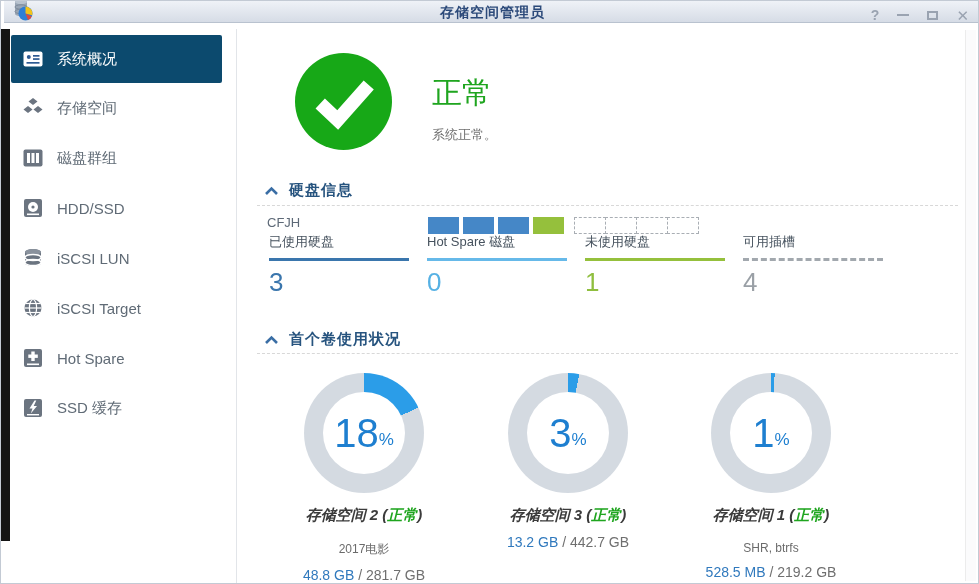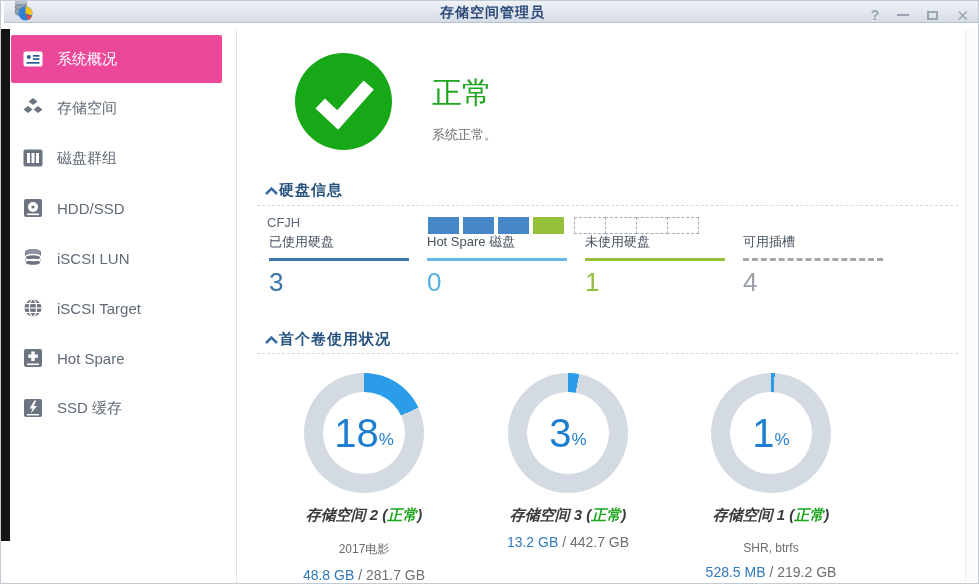--- a/index.html
+++ b/index.html
@@ -26,35 +26,35 @@
 
   
   .sidebar { position:absolute; left:0; top:28px; width:236px; bottom:0;
              background:#fff; border-right:1px solid #e2e5e9; padding-top:6px; }
   .left-strip { position:absolute; left:0; top:28px; width:9px; height:512px;
                 background:#141414; z-index:5; }
   .side-item { height:50px; display:flex; align-items:center; padding-left:20px;
                color:#606b76; font-size:15px; cursor:pointer; }
   .side-item .ic { width:24px; height:24px; display:flex; align-items:center;
                    justify-content:center; margin-right:12px; flex:0 0 24px; }
-  .side-item.selected { background:#ec4899; color:#fff; border-radius:2px;
+  .side-item.selected { background:#0c4a6e; color:#fff; border-radius:2px;
                         margin:0 14px 0 10px; padding-left:10px; height:48px; }
 
   
   .main { position:absolute; left:237px; top:28px; right:0; bottom:0; background:#fff; }
   .scroll-track { position:absolute; right:2px; top:1px; bottom:2px; width:11px;
                   background:#fbfbfc; border-left:1px solid #ececec; }
 
   .status-icon { position:absolute; left:57px; top:24px; width:97px; height:97px; }
   .status-text { position:absolute; left:194px; top:44px; }
   .status-headline { font-size:30px; color:#1fa51f; font-weight:400; }
   .status-desc { margin-top:12px; font-size:13px; color:#6f6f6f; }
 
   .sec-header { position:absolute; left:26px; display:flex; align-items:center;
-                cursor:pointer; }
+                gap:10px; cursor:pointer; }
   .sec-header .chev { display:flex; }
   .sec-title { font-size:15px; font-weight:bold; color:#27547f; letter-spacing:1px; }
   .sec1 { top:152px; } .sec2 { top:301px; }
   .dashed-sep { position:absolute; left:19px; right:20px; border-top:1px dashed #d8d8d8; }
   .sep1 { top:176px; } .sep2 { top:324px; }
 
   .host-label { position:absolute; left:29px; top:186px; font-size:13px; color:#5d6977; }
   .slot-bar { position:absolute; left:190px; top:188px; display:flex; }
   .slot { width:31px; height:17px; margin-right:4px; }
   .slot.empty { width:32px; background:#fff; border:1px dashed #a9aeb4;

